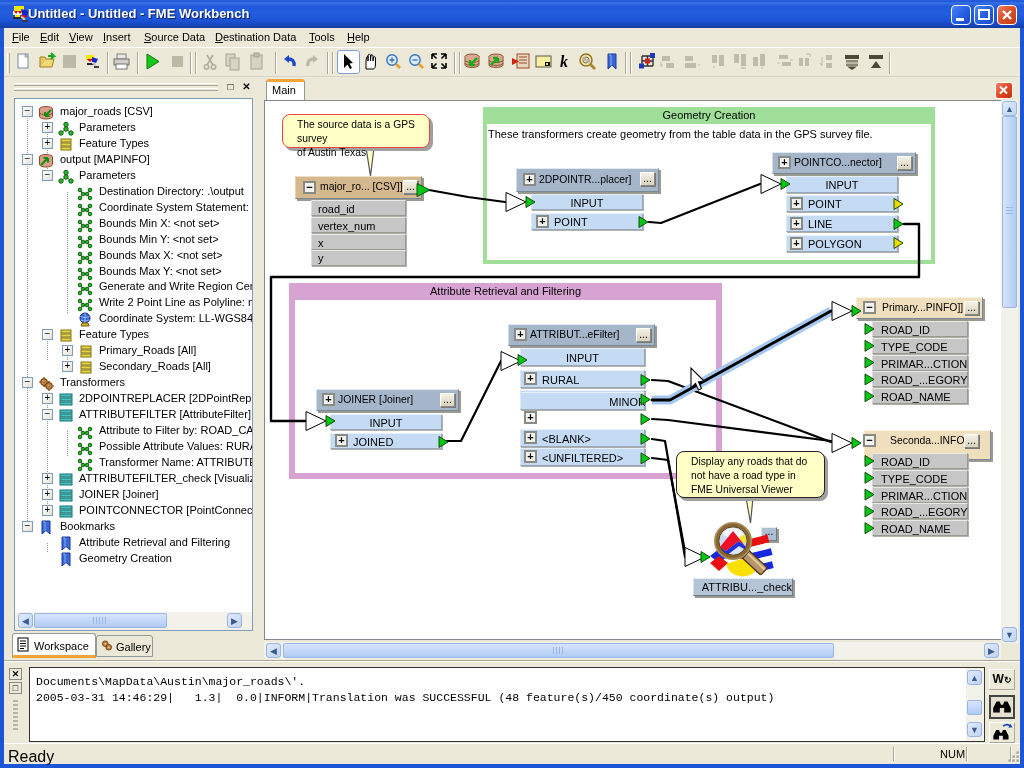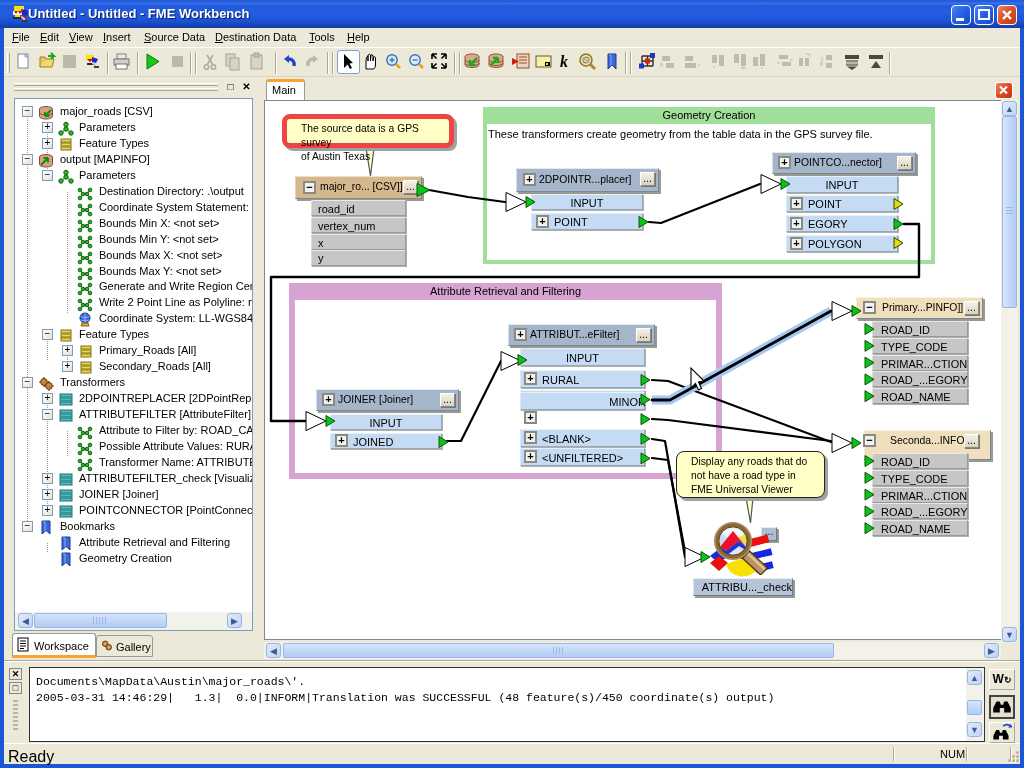--- a/index.html
+++ b/index.html
@@ -570,21 +570,21 @@
     <div class="pm" style="left:514px;top:56px">+</div>
     <div class="dots" style="left:633px;top:56px;width:15px;height:14px;line-height:11px">...</div>
     <div class="nrow nrow-b" style="left:522px;top:76px;width:112px;height:17px;text-align:center">
       <div class="abs" style="left:0px;top:2px;width:110px">INPUT</div>
     </div>
     <div class="nrow nrow-b" style="left:522px;top:95px;width:112px;height:17px;text-align:left">
       <div class="abs" style="left:21px;top:2px;width:91px">POINT</div>
     </div>
     <div class="pm" style="left:526px;top:97px">+</div>
     <div class="nrow nrow-b" style="left:522px;top:115px;width:112px;height:17px;text-align:left">
-      <div class="abs" style="left:21px;top:2px;width:91px">EGORY</div>
+      <div class="abs" style="left:21px;top:2px;width:91px">LINE</div>
     </div>
     <div class="pm" style="left:526px;top:117px">+</div>
     <div class="nrow nrow-b" style="left:522px;top:135px;width:112px;height:17px;text-align:left">
       <div class="abs" style="left:21px;top:2px;width:91px">POLYGON</div>
     </div>
     <div class="pm" style="left:526px;top:137px">+</div>
     <div class="nhead nhead-t" style="left:52px;top:289px;width:143px;height:22px">
       <div class="abs" style="left:21px;top:4px">JOINER [Joiner]</div>
     </div>
     <div class="pm" style="left:58px;top:293px">+</div>
@@ -739,21 +739,21 @@
     <polygon points="865,357.1 874,362.6 865,368.1" fill="#00C814" stroke="#1A4A10" stroke-width="1"></polygon>
     <polygon points="865,489.1 874,494.6 865,500.1" fill="#00C814" stroke="#1A4A10" stroke-width="1"></polygon>
     <polygon points="865,373.9 874,379.4 865,384.9" fill="#00C814" stroke="#1A4A10" stroke-width="1"></polygon>
     <polygon points="865,505.9 874,511.4 865,516.9" fill="#00C814" stroke="#1A4A10" stroke-width="1"></polygon>
     <polygon points="865,390.7 874,396.2 865,401.7" fill="#00C814" stroke="#1A4A10" stroke-width="1"></polygon>
     <polygon points="865,522.7 874,528.2 865,533.7" fill="#00C814" stroke="#1A4A10" stroke-width="1"></polygon>
     <polygon points="691,368 691,388 695.5,383.5 698.5,390 701.5,388.5 698.5,382 704,381" fill="#fff" stroke="#000" stroke-width="1.1"></polygon>
     <polygon points="366,147.5 374,147.5 370.5,176" fill="#FFFFC6" stroke="#555" stroke-width="1.2"></polygon>
     <polygon points="746,497.5 753,497.5 750.5,523" fill="#FFFFC6" stroke="#555" stroke-width="1.2"></polygon>
   </svg>
-<div class="abs" style="left:282px;top:114px;width:172px;height:34px;background:#FFFFC6;border:5px solid #ef4444;border-radius:8px;box-shadow:3px 3px 0 #A0A0A0">
+<div class="abs" style="left:282px;top:114px;width:148px;height:34px;background:#FFFFC6;border:1px solid #ef4444;border-radius:8px;box-shadow:3px 3px 0 #A0A0A0">
     <div class="btext" style="margin:3px 0 0 14px">The source data is a GPS survey<br>of Austin Texas</div>
   </div>
 <div class="abs" style="left:676px;top:451px;width:149px;height:47px;background:#FFFFC6;border:1px solid #222;border-radius:8px;box-shadow:3px 3px 0 #A0A0A0">
     <div class="btext" style="margin:3px 0 0 14px">Display any roads that do<br>not have a road type in<br>FME Universal Viewer</div>
   </div>
 <div class="abs sb-track" style="left:1001px;top:100px;width:17px;height:543px"></div>
 <div class="abs sb-btn" style="left:1002px;top:101px;width:15px;height:15px;font-size:9px;line-height:14px">▲</div>
 <div class="abs sb-btn" style="left:1002px;top:627px;width:15px;height:15px;font-size:9px;line-height:14px">▼</div>
 <div class="abs sb-thumbv" style="left:1002px;top:116px;width:15px;height:192px"></div>
 <div class="abs" style="left:1006px;top:207px;width:7px;height:9px;background-image:repeating-linear-gradient(180deg,#98B7E7 0 1px,transparent 1px 3px)"></div>

